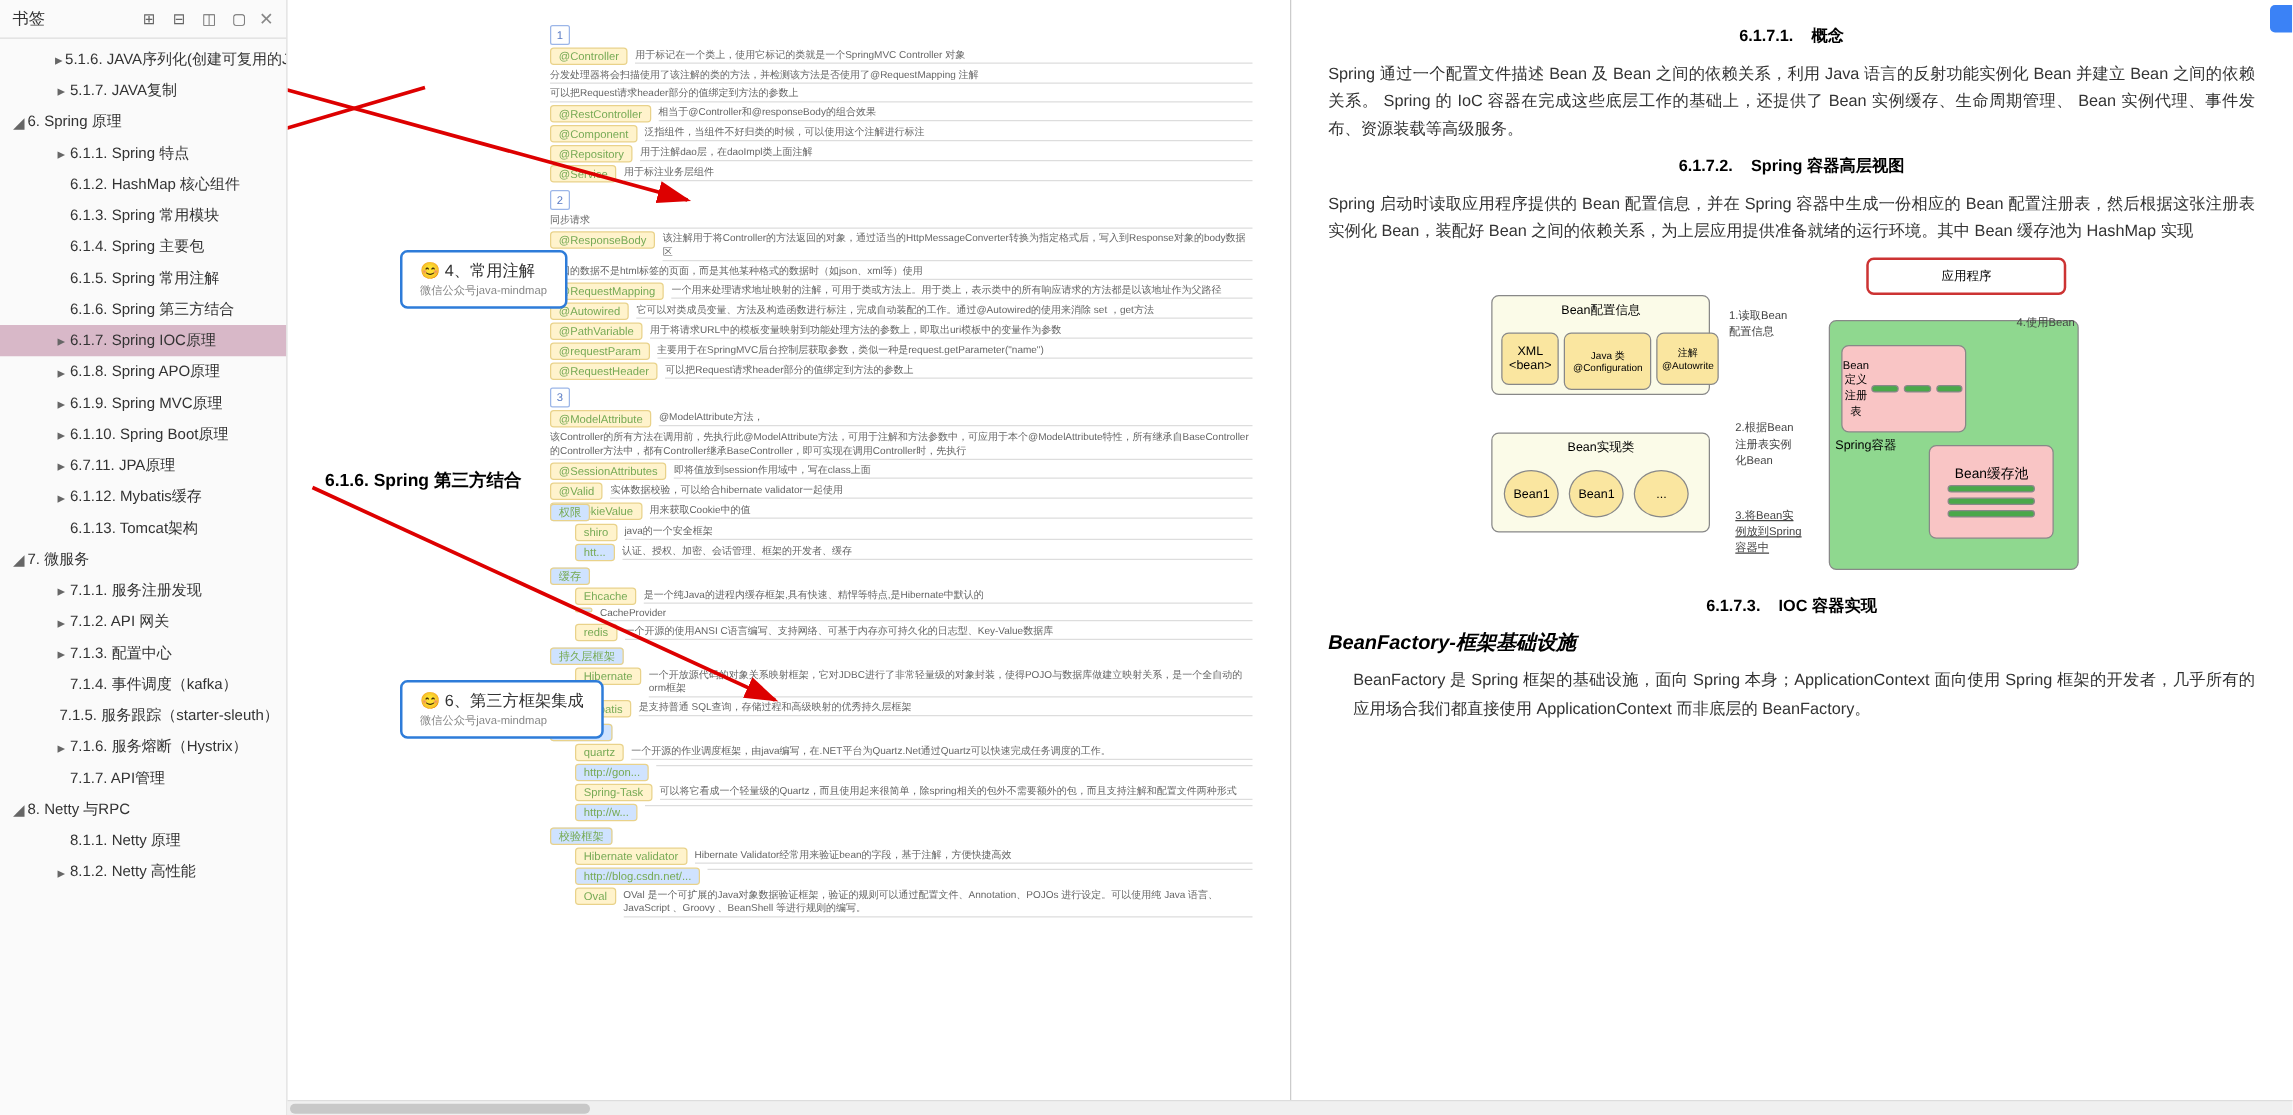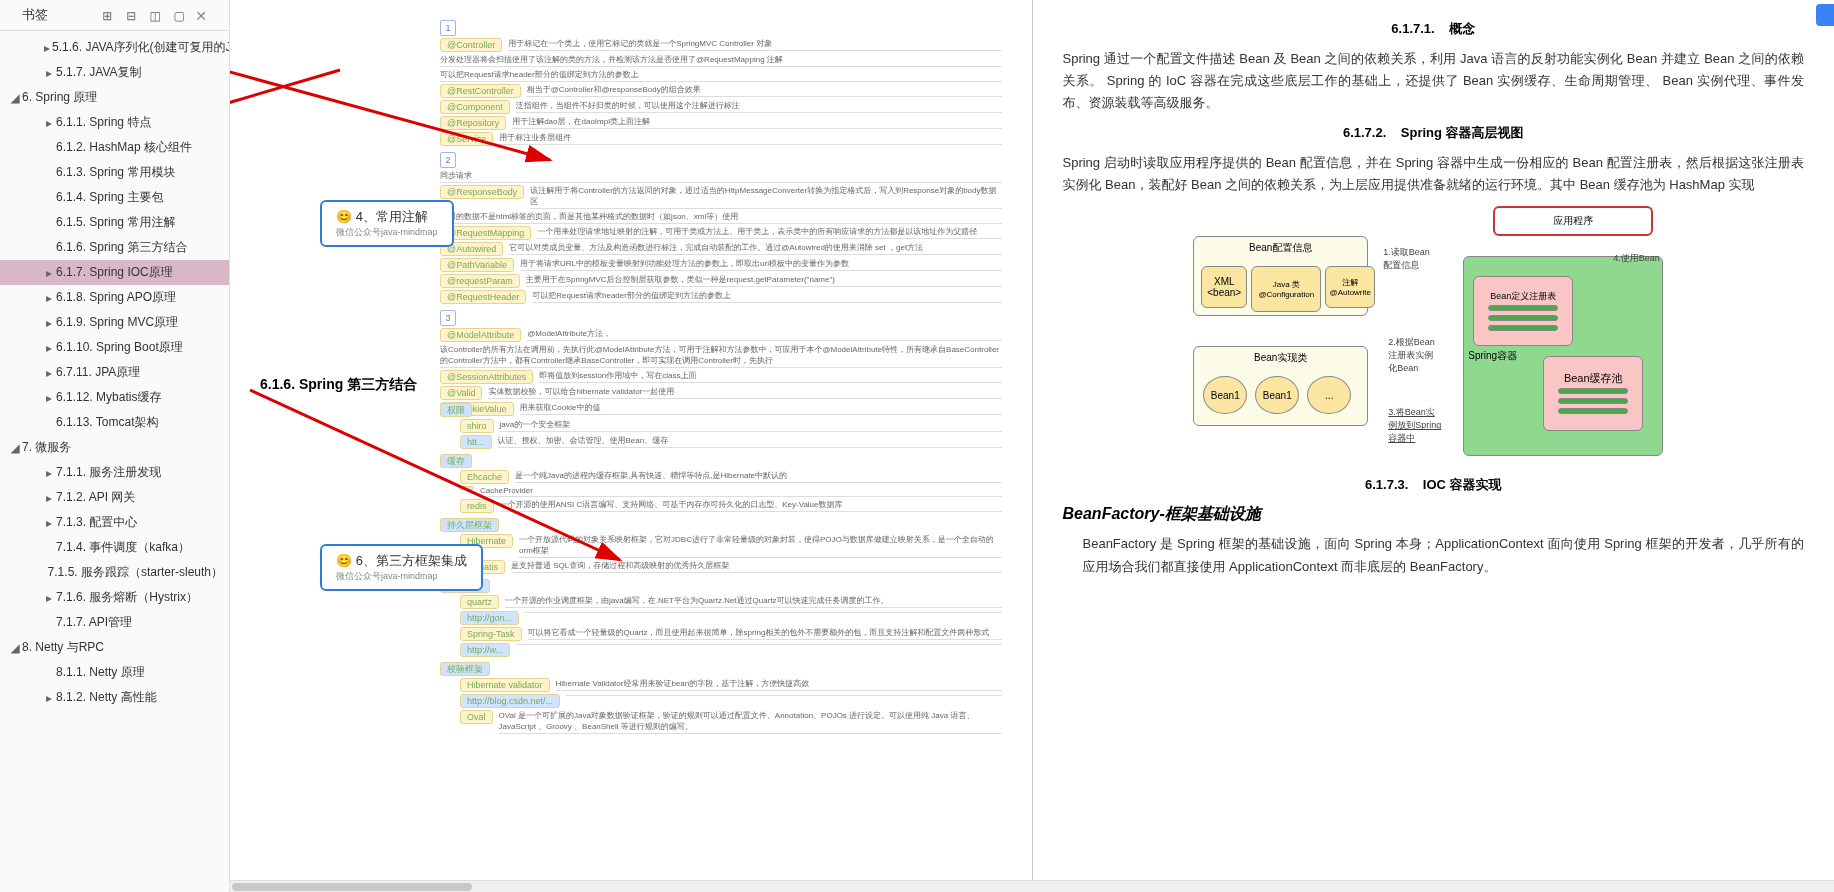--- a/index.html
+++ b/index.html
@@ -1,20 +1,20 @@
 <!DOCTYPE html>
 <html><head>
 <meta charset="utf-8">
 <style>
 * { margin: 0; padding: 0; box-sizing: border-box; font-family: "Microsoft YaHei", Arial, sans-serif; }
 body { background: #fff; display: flex; height: 892px; width: 1834px; overflow: hidden; }
 
 
 .sidebar { width: 230px; border-right: 1px solid #e0e0e0; background: #fafafa; display: flex; flex-direction: column; }
-.sb-header { display: flex; align-items: flex-end; padding: 6px 22px; border-bottom: 1px solid #ddd; gap: 8px; }
+.sb-header { display: flex; align-items: center; padding: 6px 10px; border-bottom: 1px solid #ddd; gap: 8px; }
 .sb-title { font-size: 13px; color: #333; margin-right: auto; }
 .sb-icon { width: 16px; height: 16px; display: inline-flex; align-items: center; justify-content: center; color: #666; font-size: 12px; }
 .sb-close { color: #888; font-size: 14px; }
 .sb-tree { flex: 1; overflow-y: auto; padding: 4px 0; font-size: 12px; }
 .tree-item { display: flex; align-items: center; padding: 4px 6px; cursor: pointer; color: #333; white-space: nowrap; overflow: hidden; text-overflow: ellipsis; }
 .tree-item.selected { background: #d8b8c8; }
 .bullet { display: inline-block; width: 10px; text-align: center; color: #666; margin-right: 2px; }
 .lvl1 { padding-left: 10px; }
 .lvl3 { padding-left: 44px; }
 
@@ -267,21 +267,21 @@
         <div class="mm-root-sub">微信公众号java-mindmap</div>
       </div>
       <div class="mm-nodes" id="mm2">
           <div class="mm-group"><span class="mm-tag" style="background: rgb(207, 227, 255);">权限</span><div class="mm-sub">
               <div class="mm-row">
                 <span class="mm-tag">shiro</span>
                 <span class="mm-desc">java的一个安全框架</span>
               </div>
               <div class="mm-row">
                 <span class="mm-tag" style="background: rgb(208, 227, 255);">htt...</span>
-                <span class="mm-desc">认证、授权、加密、会话管理、使用Bean、缓存</span>
+                <span class="mm-desc">认证、授权、加密、会话管理、框架的开发者、缓存</span>
               </div>
             </div></div>
           <div class="mm-group"><span class="mm-tag" style="background: rgb(207, 227, 255);">缓存</span><div class="mm-sub">
               <div class="mm-row">
                 <span class="mm-tag">Ehcache</span>
                 <span class="mm-desc">是一个纯Java的进程内缓存框架,具有快速、精悍等特点,是Hibernate中默认的</span>
               </div>
               <div class="mm-row">
                 <span class="mm-tag" style="background: rgb(208, 227, 255);"></span>
                 <span class="mm-desc">CacheProvider</span>
@@ -384,21 +384,21 @@
 @Autowrite</div>
       <div class="box white" style="left:0;top:140px;width:175px;height:80px;align-items:flex-start;padding:4px;">
           <span>Bean实现类</span>
         </div>
       <div class="box yellow" style="left:10px;top:170px;width:44px;height:38px;border-radius:50%;">Bean1</div>
       <div class="box yellow" style="left:62px;top:170px;width:44px;height:38px;border-radius:50%;">Bean1</div>
       <div class="box yellow" style="left:114px;top:170px;width:44px;height:38px;border-radius:50%;">...</div>
       <div class="box green" style="left:270px;top:50px;width:200px;height:200px;align-items:flex-start;padding:4px;flex-direction:column;">
           <span>Spring容器</span>
         </div>
-      <div class="box pink" style="left:280px;top:70px;width:100px;height:70px;flex-direction:column;font-size:9px;">
+      <div class="box pink" style="left:280px;top:70px;width:100px;height:70px;font-size:9px;">
           <span>Bean定义注册表</span>
           <div class="box green-dark" style="position:relative;width:70px;height:6px;margin:2px;"></div>
           <div class="box green-dark" style="position:relative;width:70px;height:6px;margin:2px;"></div>
           <div class="box green-dark" style="position:relative;width:70px;height:6px;margin:2px;"></div>
         </div>
       <div class="box pink" style="left:350px;top:150px;width:100px;height:75px;flex-direction:column;font-size:11px;">
           <span>Bean缓存池</span>
           <div class="box green-dark" style="position:relative;width:70px;height:6px;margin:2px;"></div>
           <div class="box green-dark" style="position:relative;width:70px;height:6px;margin:2px;"></div>
           <div class="box green-dark" style="position:relative;width:70px;height:6px;margin:2px;"></div>

